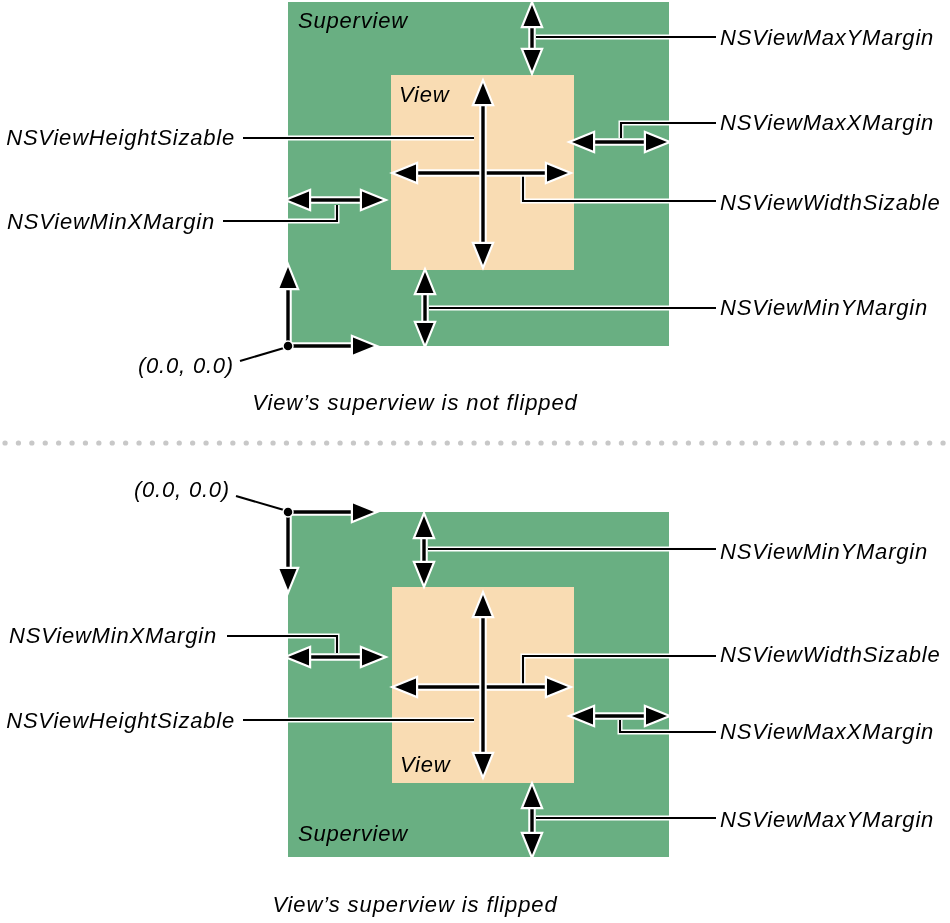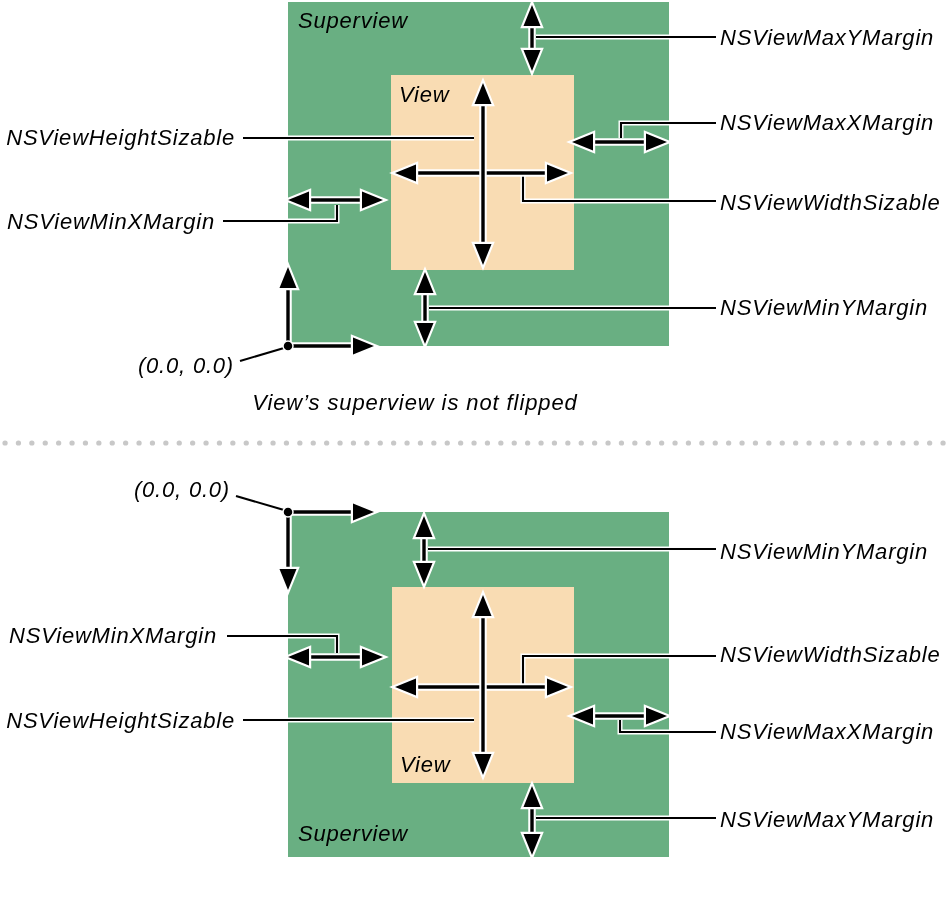--- a/index.html
+++ b/index.html
@@ -164,14 +164,15 @@
 
   <div class="lbl r" style="left:0;width:230px;top:478px">(0.0, 0.0)</div>
   <div class="lbl" style="left:720px;top:540px">NSViewMinYMargin</div>
   <div class="lbl r" style="left:0;width:217px;top:624px">NSViewMinXMargin</div>
   <div class="lbl" style="left:720px;top:643px">NSViewWidthSizable</div>
   <div class="lbl r" style="left:0;width:235px;top:709px">NSViewHeightSizable</div>
   <div class="lbl" style="left:720px;top:720px">NSViewMaxXMargin</div>
   <div class="lbl" style="left:720px;top:808px">NSViewMaxYMargin</div>
   <div class="lbl" style="left:298px;top:822px">Superview</div>
   <div class="lbl" style="left:400px;top:753px">View</div>
+  <div class="lbl c" style="top:893px">View’s superview is flipped</div>
 
 </div>
 
 </body></html>

